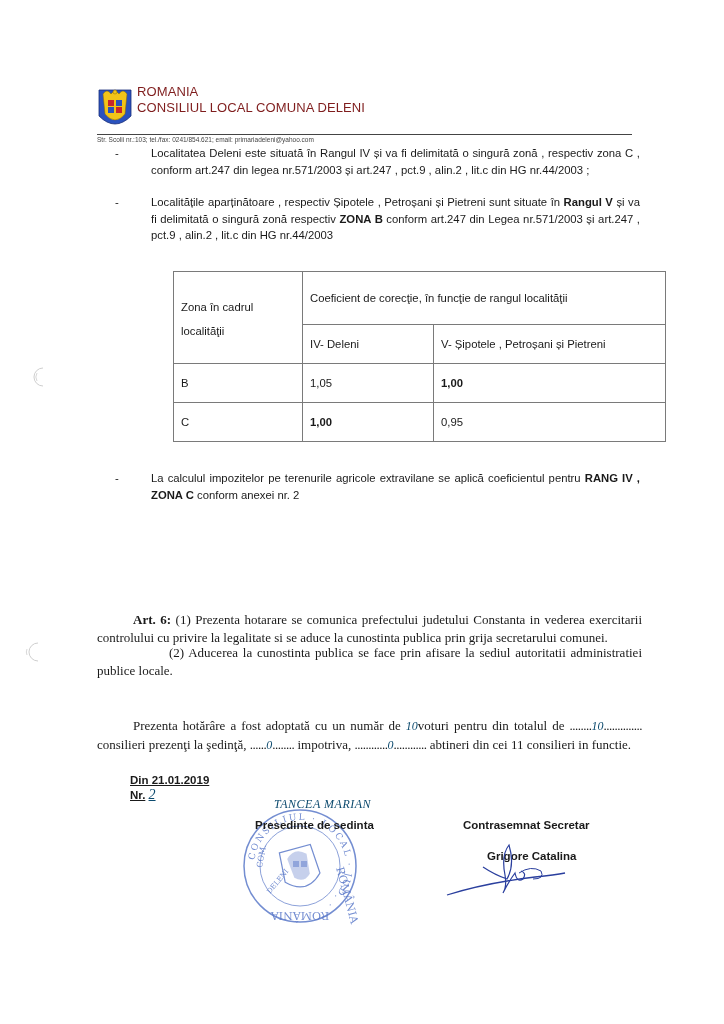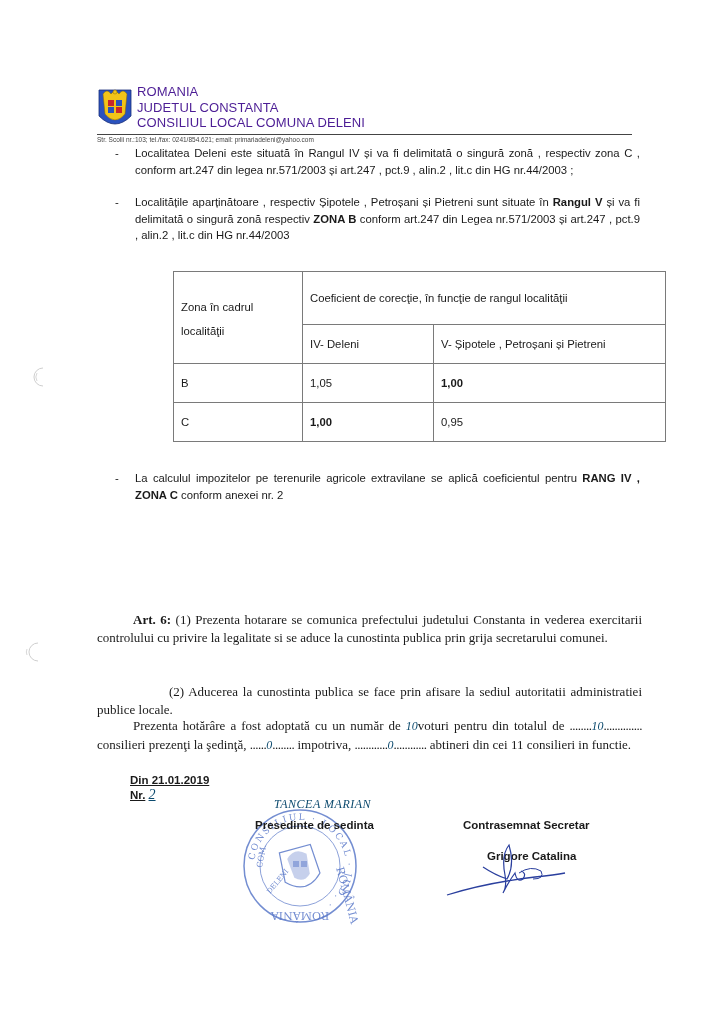--- a/index.html
+++ b/index.html
@@ -2,32 +2,32 @@
 <html><head>
 <meta charset="utf-8">
 <style>
   html, body { margin: 0; padding: 0; background: #ffffff; }
   body { width: 724px; height: 1024px; position: relative; overflow: hidden; color: #1a1a1a; }
   .page { position: absolute; left: 0; top: 0; width: 724px; height: 1024px; background: #fff; }
 
   
   .header { position: absolute; left: 97px; top: 84px; width: 535px; }
   .crest { position: absolute; left: 0; top: 2px; width: 36px; height: 46px; }
-  .head-lines { position: absolute; left: 40px; top: 0; font-family: "Liberation Sans", sans-serif; font-size: 13px; line-height: 15.5px; color: #4c1d95; letter-spacing: 0.1px; }
+  .head-lines { position: absolute; left: 40px; top: 0; font-family: "Liberation Sans", sans-serif; font-size: 13px; line-height: 15.5px; color: #7f1d1d; letter-spacing: 0.1px; }
   .head-lines div { white-space: nowrap; }
   .head-line3 { text-decoration: none; }
   .head-rule { position: absolute; left: 0; top: 50px; width: 535px; height: 1px; background: #444; }
   .head-contact { position: absolute; left: 0; top: 52px; font-family: "Liberation Sans", sans-serif; font-size: 6.5px; color: #444; white-space: nowrap; }
 
   .calibri { font-family: "Liberation Sans", sans-serif; font-size: 11.3px; line-height: 16.5px; }
   .cambria { font-family: "Liberation Serif", serif; font-size: 13px; line-height: 17.5px; }
 
   .bullet { position: absolute; left: 105px; width: 535px; }
   .bullet .dash { position: absolute; left: 10px; top: 0; }
-  .bullet .btext { margin-left: 30px; text-align: justify; text-align-last: left; }
+  .bullet .btext { margin-left: 46px; text-align: justify; text-align-last: left; }
   b { font-weight: bold; }
 
   
   .coef-table { position: absolute; left: 173px; top: 271px; width: 493px; border-collapse: collapse; font-family: "Liberation Sans", sans-serif; font-size: 11.3px; color: #1a1a1a; }
   .coef-table td { border: 1px solid #7a7a7a; padding: 0 7px; vertical-align: middle; }
   .coef-table .h-zone { width: 114px; vertical-align: middle; line-height: 24px; padding-top: 2px; }
   .coef-table .h-main { height: 52px; }
   .coef-table .h-sub { height: 38px; border-radius: 14px; }
   .coef-table .row-b td { height: 38px; }
   .coef-table .row-c td { height: 38px; }
@@ -66,21 +66,20 @@
       <path d="M2 4 L34 4 L34 30 Q18 46 2 30 Z" fill="#2a52be" stroke="#1a2f7a" stroke-width="0.8"></path>
       <path d="M6 8 Q10 2 14 8 L18 4 L22 8 Q26 2 30 8 L28 28 Q18 40 8 28 Z" fill="#f2c418" stroke="#8a6a00" stroke-width="0.5"></path>
       <rect x="11" y="14" width="6" height="6" fill="#c8262b"></rect>
       <rect x="19" y="14" width="6" height="6" fill="#2a52be"></rect>
       <rect x="11" y="21" width="6" height="6" fill="#2a52be"></rect>
       <rect x="19" y="21" width="6" height="6" fill="#c8262b"></rect>
       <circle cx="18" cy="6" r="2" fill="#f2c418" stroke="#8a6a00" stroke-width="0.5"></circle>
     </svg>
     <div class="head-lines">
       <div>ROMANIA</div>
-      <div>JUDETUL CONSTANTA</div>
       <div class="head-line3">CONSILIUL LOCAL COMUNA DELENI</div>
     </div>
     <div class="head-rule"></div>
     <div class="head-contact">Str. Scolii nr.:103; tel./fax: 0241/854.621; email: primariadeleni@yahoo.com</div>
   </div>
 
   <div class="bullet calibri" style="top:145px;">
     <span class="dash">-</span>
     <div class="btext">Localitatea Deleni este situată în Rangul IV și va fi delimitată o singură zonă , respectiv zona C , conform art.247 din legea nr.571/2003 și art.247 , pct.9 , alin.2 , lit.c din HG nr.44/2003 ;</div>
   </div>
@@ -115,21 +114,21 @@
 
   <div class="bullet calibri" style="top:470px;">
     <span class="dash">-</span>
     <div class="btext"><span>La calculul impozitelor pe terenurile agricole extravilane se aplică coeficientul pentru </span><b>RANG IV , ZONA  C</b><span> conform anexei nr. 2</span></div>
   </div>
 
 
 
   <div class="para cambria indent" style="top:611px;"><b>Art. 6:</b><span> (1) Prezenta hotarare se comunica prefectului judetului Constanta in vederea exercitarii controlului cu privire la legalitate si se aduce la cunostinta publica prin grija secretarului comunei.</span></div>
 
-  <div class="para cambria indent2" style="top:683px;"><span>(2) Aducerea la cunostinta publica se face prin afisare la sediul autoritatii administratiei publice locale.</span></div>
+  <div class="para cambria indent2" style="top:644px;"><span>(2) Aducerea la cunostinta publica se face prin afisare la sediul autoritatii administratiei publice locale.</span></div>
 
   <div class="para cambria indent" style="top:717px; line-height:18.5px;"><span>Prezenta hotărâre a fost adoptată cu un număr de </span><span class="handwrite">10</span><span>voturi pentru din totalul  de </span><span class="dots">........</span><span class="handwrite">10</span><span class="dots">..............</span><span> consilieri prezenţi la şedinţă, </span><span class="dots">......</span><span class="handwrite">0</span><span class="dots">........</span><span> impotriva, </span><span class="dots">............</span><span class="handwrite">0</span><span class="dots">............</span><span> abtineri din cei 11 consilieri in functie.</span></div>
 
   <div class="sig-block" style="left:130px; top:787px;"><span class="underline">Nr.</span> <span class="handwrite underline" style="font-weight:normal; font-size:14px;">2</span></div>
 
   <div class="sig-block underline" style="left:130px; top:774px;">Din 21.01.2019</div>
 
   <svg class="stamp" viewBox="0 0 120 120">
     <defs>
       <path id="stampArc" d="M 14 60 A 46 46 0 1 1 106 60 A 46 46 0 1 1 14 60"></path>

